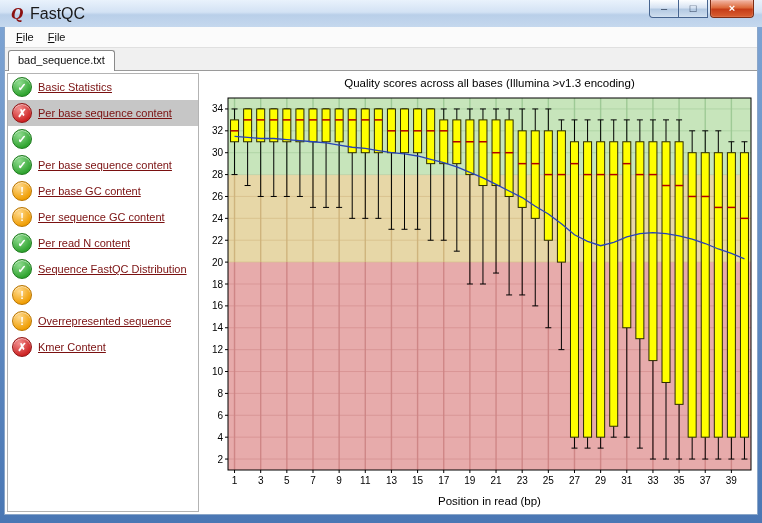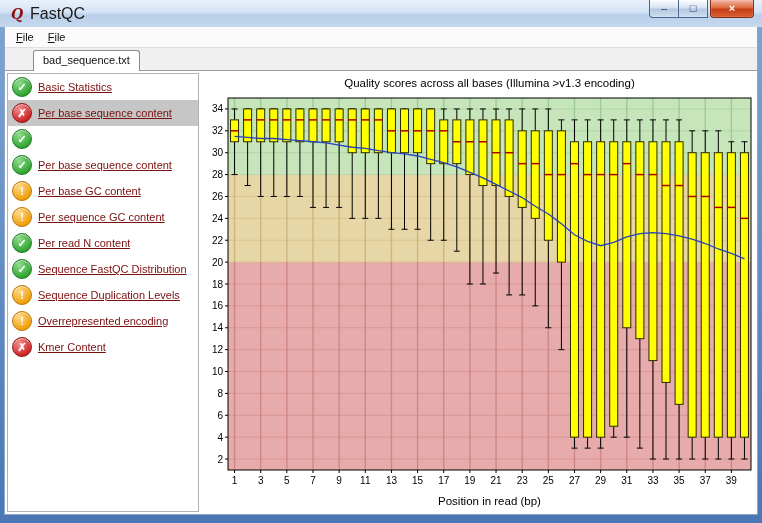--- a/index.html
+++ b/index.html
@@ -23,21 +23,21 @@
     background:linear-gradient(#f3b7a6 0%,#dd6a3c 45%,#c63d18 55%,#d95f31 100%);
     border-color:#7e2c14;}
   
   .frame-body{flex:1;margin:0 4px 8px 4px;display:flex;flex-direction:column;background:#f0f0f0;
     border:1px solid #8aa6c9;border-top:none;min-height:0;}
   .menubar{height:20px;background:#fbfbfb;border-bottom:1px solid #e0e0e0;display:flex;align-items:center;padding-left:4px;}
   .menu-item{display:inline-block;font-size:11px;color:#111;padding:2px 7px;}
   .menu-item::first-letter{text-decoration:underline;}
   .tabstrip{height:22px;display:flex;align-items:flex-end;padding-left:3px;background:#f0f0f0;gap:1px;position:relative;z-index:2;}
   .tab{font-size:11px;color:#111;padding:3px 9px 3px 9px;border:1px solid #9a9a9a;border-bottom:none;
-    border-radius:3px 3px 0 0;background:linear-gradient(#fafafa,#dcdcdc);white-space:nowrap;margin-left:25px;}
+    border-radius:3px 3px 0 0;background:linear-gradient(#fafafa,#dcdcdc);white-space:nowrap;}
   .tab.active{background:#fff;margin-bottom:-1px;padding-bottom:5px;border-color:#8a8a8a;}
   .content-pane{flex:1;border-top:1px solid #9a9a9a;background:#fff;display:flex;min-height:0;}
   
   .sidebar{width:190px;margin:2px;border:1px solid #b3b3b3;background:#fff;overflow:hidden;flex:none;}
   .sidebar-item{display:flex;align-items:center;gap:6px;height:26px;padding:0 4px;white-space:nowrap;}
   .sidebar-item.selected{background:#c6c6c6;}
   .status-icon{width:18px;height:18px;border-radius:50%;flex:none;display:flex;align-items:center;justify-content:center;
     color:#fff;font-size:11px;font-weight:bold;line-height:1;box-shadow:inset 0 1px 1px rgba(255,255,255,.6);}
   .status-pass{background:radial-gradient(circle at 35% 28%,#8fdc8f,#2da22d 75%);border:1px solid #1d7a1d;}
   .status-warn{background:radial-gradient(circle at 35% 28%,#ffd98c,#ef9c00 75%);border:1px solid #b87400;}
@@ -97,25 +97,24 @@
           <div class="sidebar-item">
             <span class="status-icon status-pass">✓</span>
             <span class="item-label">Per read N content</span>
           </div>
           <div class="sidebar-item">
             <span class="status-icon status-pass">✓</span>
             <span class="item-label">Sequence FastQC Distribution</span>
           </div>
           <div class="sidebar-item">
             <span class="status-icon status-warn">!</span>
-            <span class="item-label">Sequence Duplication Levels</span>
           </div>
           <div class="sidebar-item">
             <span class="status-icon status-warn">!</span>
-            <span class="item-label">Overrepresented encoding</span>
+            <span class="item-label">Overrepresented sequence</span>
           </div>
           <div class="sidebar-item">
             <span class="status-icon status-fail">✗</span>
             <span class="item-label">Kmer Content</span>
           </div>
         </div>
       <div class="chart-area">
         <svg width="558" height="442" viewBox="0 0 558 442">
             <rect x="27" y="26" width="523" height="76.58823529411765" fill="#c7e5bb"></rect>
             <rect x="27" y="102.58823529411765" width="523" height="87.52941176470588" fill="#e7d7a7"></rect>

